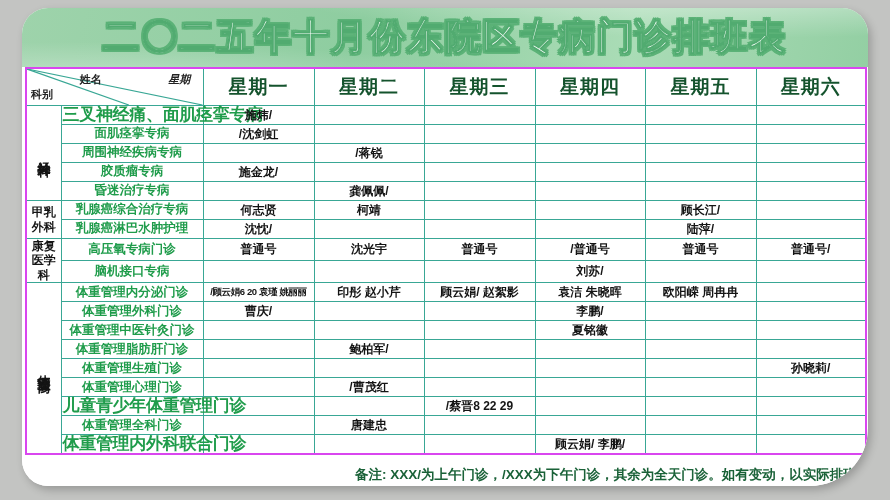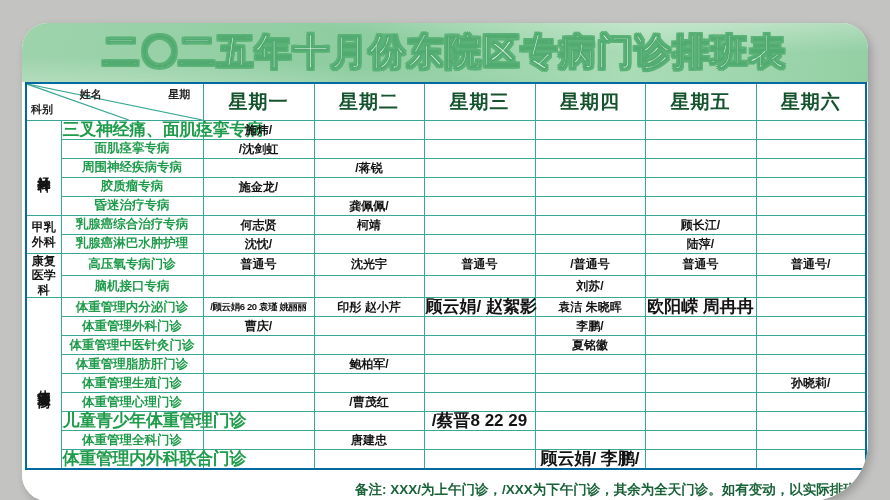--- a/index.html
+++ b/index.html
@@ -3,21 +3,21 @@
 <meta charset="utf-8">
 <style>
   html,body{margin:0;padding:0;}
   body{
     width:890px;height:500px;
     background:#c3c4c2;
     font-family:"Liberation Sans","DejaVu Sans",sans-serif;
     position:relative;overflow:hidden;
   }
   .card{
-    position:absolute;left:22px;top:23px;width:846px;height:478px;
+    position:absolute;left:22px;top:8px;width:846px;height:478px;
     background:#ffffff;
     border-radius:26px 26px 58px 26px;
     overflow:hidden;
     box-shadow:3px 4px 8px rgba(0,0,0,.22);
   }
   
   .banner{
     height:59px;
     display:flex;align-items:center;justify-content:center;
     background:
@@ -34,50 +34,50 @@
       -2px -2px 0 #5bb277, 2px -2px 0 #5bb277,
       -2px  2px 0 #5bb277, 2px  2px 0 #5bb277,
       -2px  0   0 #5bb277, 2px  0   0 #5bb277,
        0   -2px 0 #5bb277, 0    2px 0 #5bb277;
   }
   
   table{
     border-collapse:collapse;table-layout:fixed;
     width:840px;margin:0 0 0 3px;
     background:#fff;
-    border:2px solid #0369a1;
+    border:2px solid #d946ef;
   }
   th,td{
     border:1px solid #39a795;
     padding:0 1px;
     text-align:center;vertical-align:middle;
     overflow:visible;white-space:nowrap;
   }
   thead th{height:36px;}
   tbody th,tbody td{height:18px;line-height:1.05;}
   th.day{font-size:19px;font-weight:800;color:#14532d;letter-spacing:1px;}
   td.clinic{font-size:12.5px;font-weight:700;color:#1f9c4b;}
   td.clinic.tight{font-size:17px;letter-spacing:-.3px;}
   td.val{font-size:12px;font-weight:600;color:#141414;}
-  td.val.sm{font-size:17px;}
+  td.val.sm{font-size:12px;}
   td.val.xs{font-size:9.5px;letter-spacing:-.4px;margin-top:19px;}
   th.dept{
     font-size:12px;font-weight:700;color:#141414;
     white-space:pre-line;line-height:1.2;padding:0;
   }
   th.dept.vertical{
     writing-mode:vertical-lr;text-orientation:upright;
     letter-spacing:1px;font-size:13px;white-space:nowrap;
   }
   
   th.corner{position:relative;padding:0;}
   th.corner svg{position:absolute;left:0;top:0;width:100%;height:100%;display:block;}
   .corner-label{position:absolute;font-size:11px;font-weight:700;color:#222;}
   .lbl-name{top:3px;left:30%;}
-  .lbl-week{top:3px;right:7%;}
+  .lbl-week{top:3px;right:7%;font-style:italic;}
   .lbl-dept{bottom:3px;left:4px;}
   
   .note{
     height:39px;display:flex;align-items:center;
     padding-left:333px;
     font-size:13.5px;font-weight:700;color:#1a6238;
     background:#fff;white-space:nowrap;
   }
 </style>
 </head>

